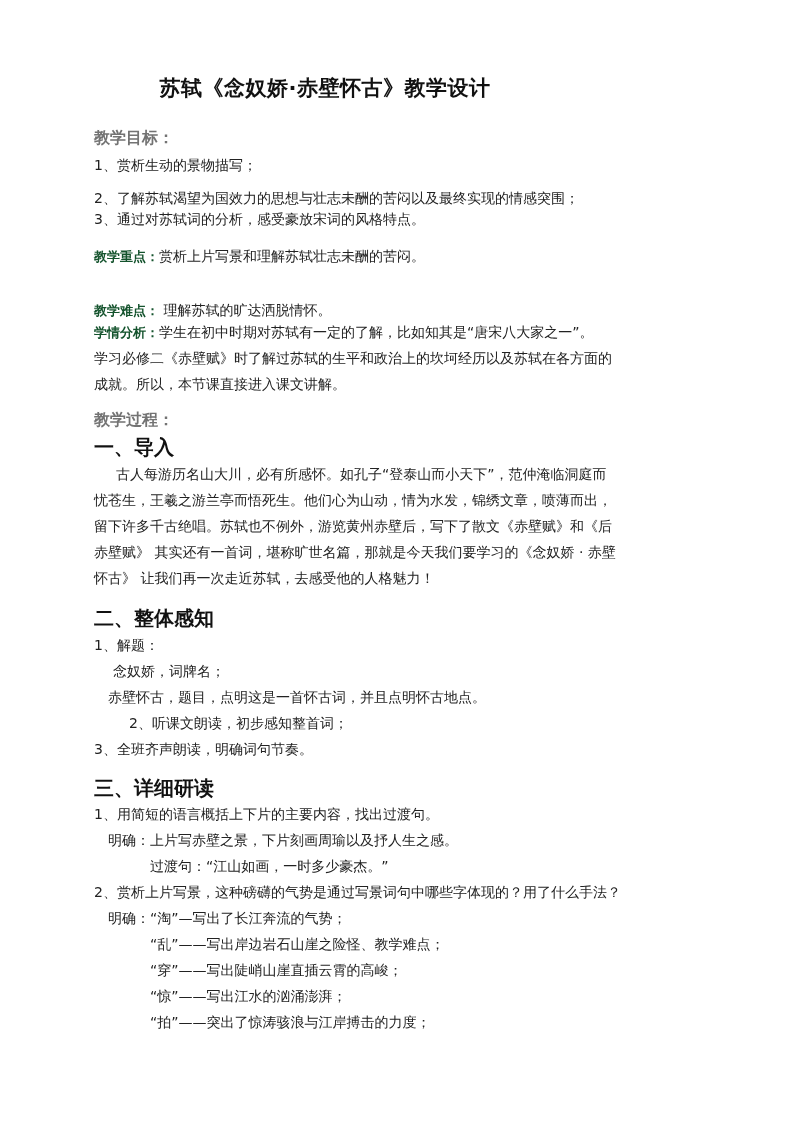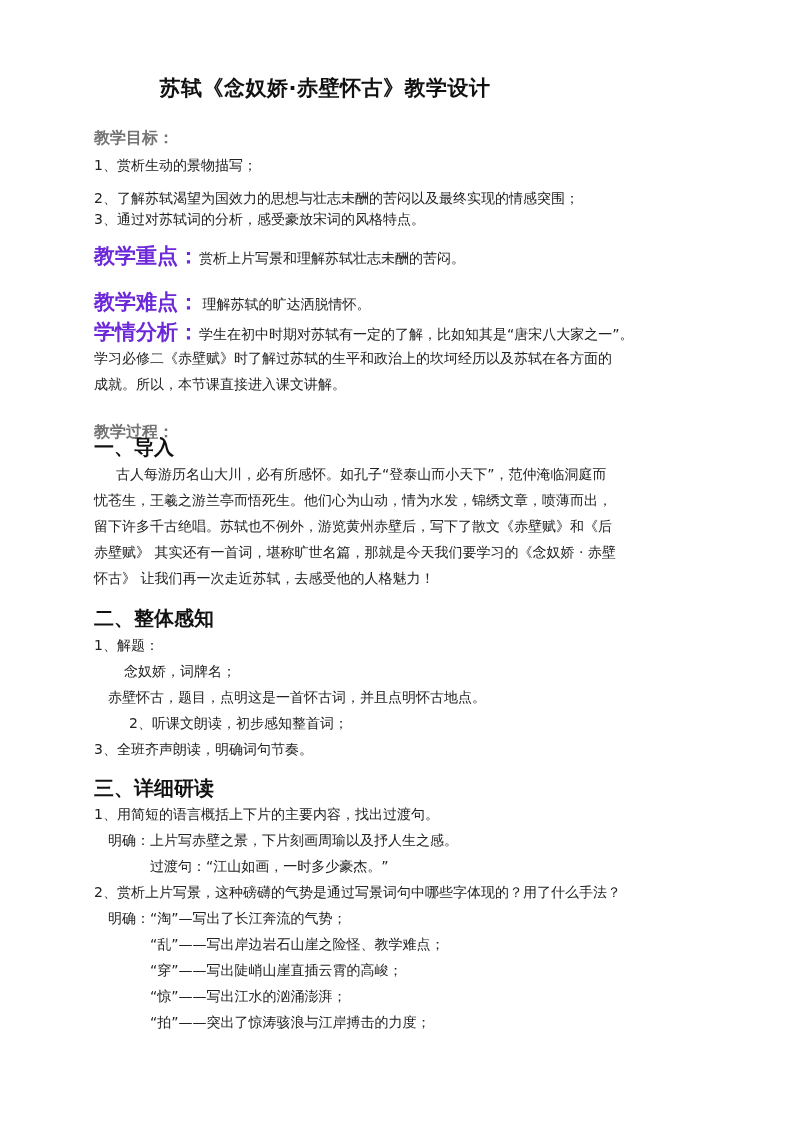--- a/index.html
+++ b/index.html
@@ -10,59 +10,59 @@
     }
     .page { position: absolute; left: 0; top: 0; width: 794px; height: 1123px; }
     .title {
       position: absolute; left: 0; width: 650px; top: 74px;
       text-align: center; font-size: 21px; font-weight: bold; letter-spacing: 0.5px;
       color: #111;
     }
     .line { position: absolute; left: 94px; white-space: nowrap; font-size: 14px; line-height: 20px; color: #222; }
     .h { font-weight: bold; font-size: 16px; color: #737373; }
     .sub { font-weight: bold; font-size: 20px; color: #111; }
-    .lbl { font-weight: bold; font-size: 21px; color: #6d28d9; margin-top: 13px; }
+    .lbl { font-weight: bold; font-size: 13px; color: #14532d; margin-top: 13px; }
   </style>
 </head>
 <body>
 
 <div class="page">
 
   <div class="title">苏轼《念奴娇·赤壁怀古》教学设计</div>
 
   <div class="line h" style="top:128px;">教学目标：</div>
   <div class="line" style="top:155px;">1、赏析生动的景物描写；</div>
   <div class="line" style="top:188px;">2、了解苏轼渴望为国效力的思想与壮志未酬的苦闷以及最终实现的情感突围；</div>
   <div class="line" style="top:209px;">3、通过对苏轼词的分析，感受豪放宋词的风格特点。</div>
 
   <div class="line" style="top:246px;">
     <span class="lbl">教学重点：</span><span>赏析上片写景和理解苏轼壮志未酬的苦闷。</span>
   </div>
 
-  <div class="line" style="top:292px;font-family:Liberation Serif, serif;">
+  <div class="line" style="top:300px;">
     <span class="lbl">教学难点：</span><span> 理解苏轼的旷达洒脱情怀。</span>
   </div>
 
   <div class="line" style="top:322px;">
     <span class="lbl">学情分析：</span><span>学生在初中时期对苏轼有一定的了解，比如知其是“唐宋八大家之一”。</span>
   </div>
   <div class="line" style="top:348px;">学习必修二《赤壁赋》时了解过苏轼的生平和政治上的坎坷经历以及苏轼在各方面的</div>
   <div class="line" style="top:374px;">成就。所以，本节课直接进入课文讲解。</div>
 
-  <div class="line h" style="top:422px;">教学过程：</div>
+  <div class="line h" style="top:410px;">教学过程：</div>
   <div class="line sub" style="top:437px;">一、导入</div>
   <div class="line" style="top:464px; left:116px;">古人每游历名山大川，必有所感怀。如孔子“登泰山而小天下”，范仲淹临洞庭而</div>
   <div class="line" style="top:490px;">忧苍生，王羲之游兰亭而悟死生。他们心为山动，情为水发，锦绣文章，喷薄而出，</div>
   <div class="line" style="top:516px;">留下许多千古绝唱。苏轼也不例外，游览黄州赤壁后，写下了散文《赤壁赋》和《后</div>
   <div class="line" style="top:542px;">赤壁赋》 其实还有一首词，堪称旷世名篇，那就是今天我们要学习的《念奴娇 · 赤壁</div>
   <div class="line" style="top:568px;">怀古》 让我们再一次走近苏轼，去感受他的人格魅力！</div>
 
   <div class="line sub" style="top:608px;">二、整体感知</div>
   <div class="line" style="top:635px;">1、解题：</div>
-  <div class="line" style="top:661px; left:124px;">念奴娇，词牌名；</div>
+  <div class="line" style="top:661px; left:113px;">念奴娇，词牌名；</div>
   <div class="line" style="top:687px; left:108px;">赤壁怀古，题目，点明这是一首怀古词，并且点明怀古地点。</div>
   <div class="line" style="top:713px;margin-left:35px;">2、听课文朗读，初步感知整首词；</div>
   <div class="line" style="top:739px;">3、全班齐声朗读，明确词句节奏。</div>
 
   <div class="line sub" style="top:778px;">三、详细研读</div>
   <div class="line" style="top:804px;">1、用简短的语言概括上下片的主要内容，找出过渡句。</div>
   <div class="line" style="top:830px; left:108px;">明确：上片写赤壁之景，下片刻画周瑜以及抒人生之感。</div>
   <div class="line" style="top:856px; left:150px;">过渡句：“江山如画，一时多少豪杰。”</div>
   <div class="line" style="top:882px;">2、赏析上片写景，这种磅礴的气势是通过写景词句中哪些字体现的？用了什么手法？</div>
   <div class="line" style="top:908px; left:108px;">明确：“淘”—写出了长江奔流的气势；</div>

